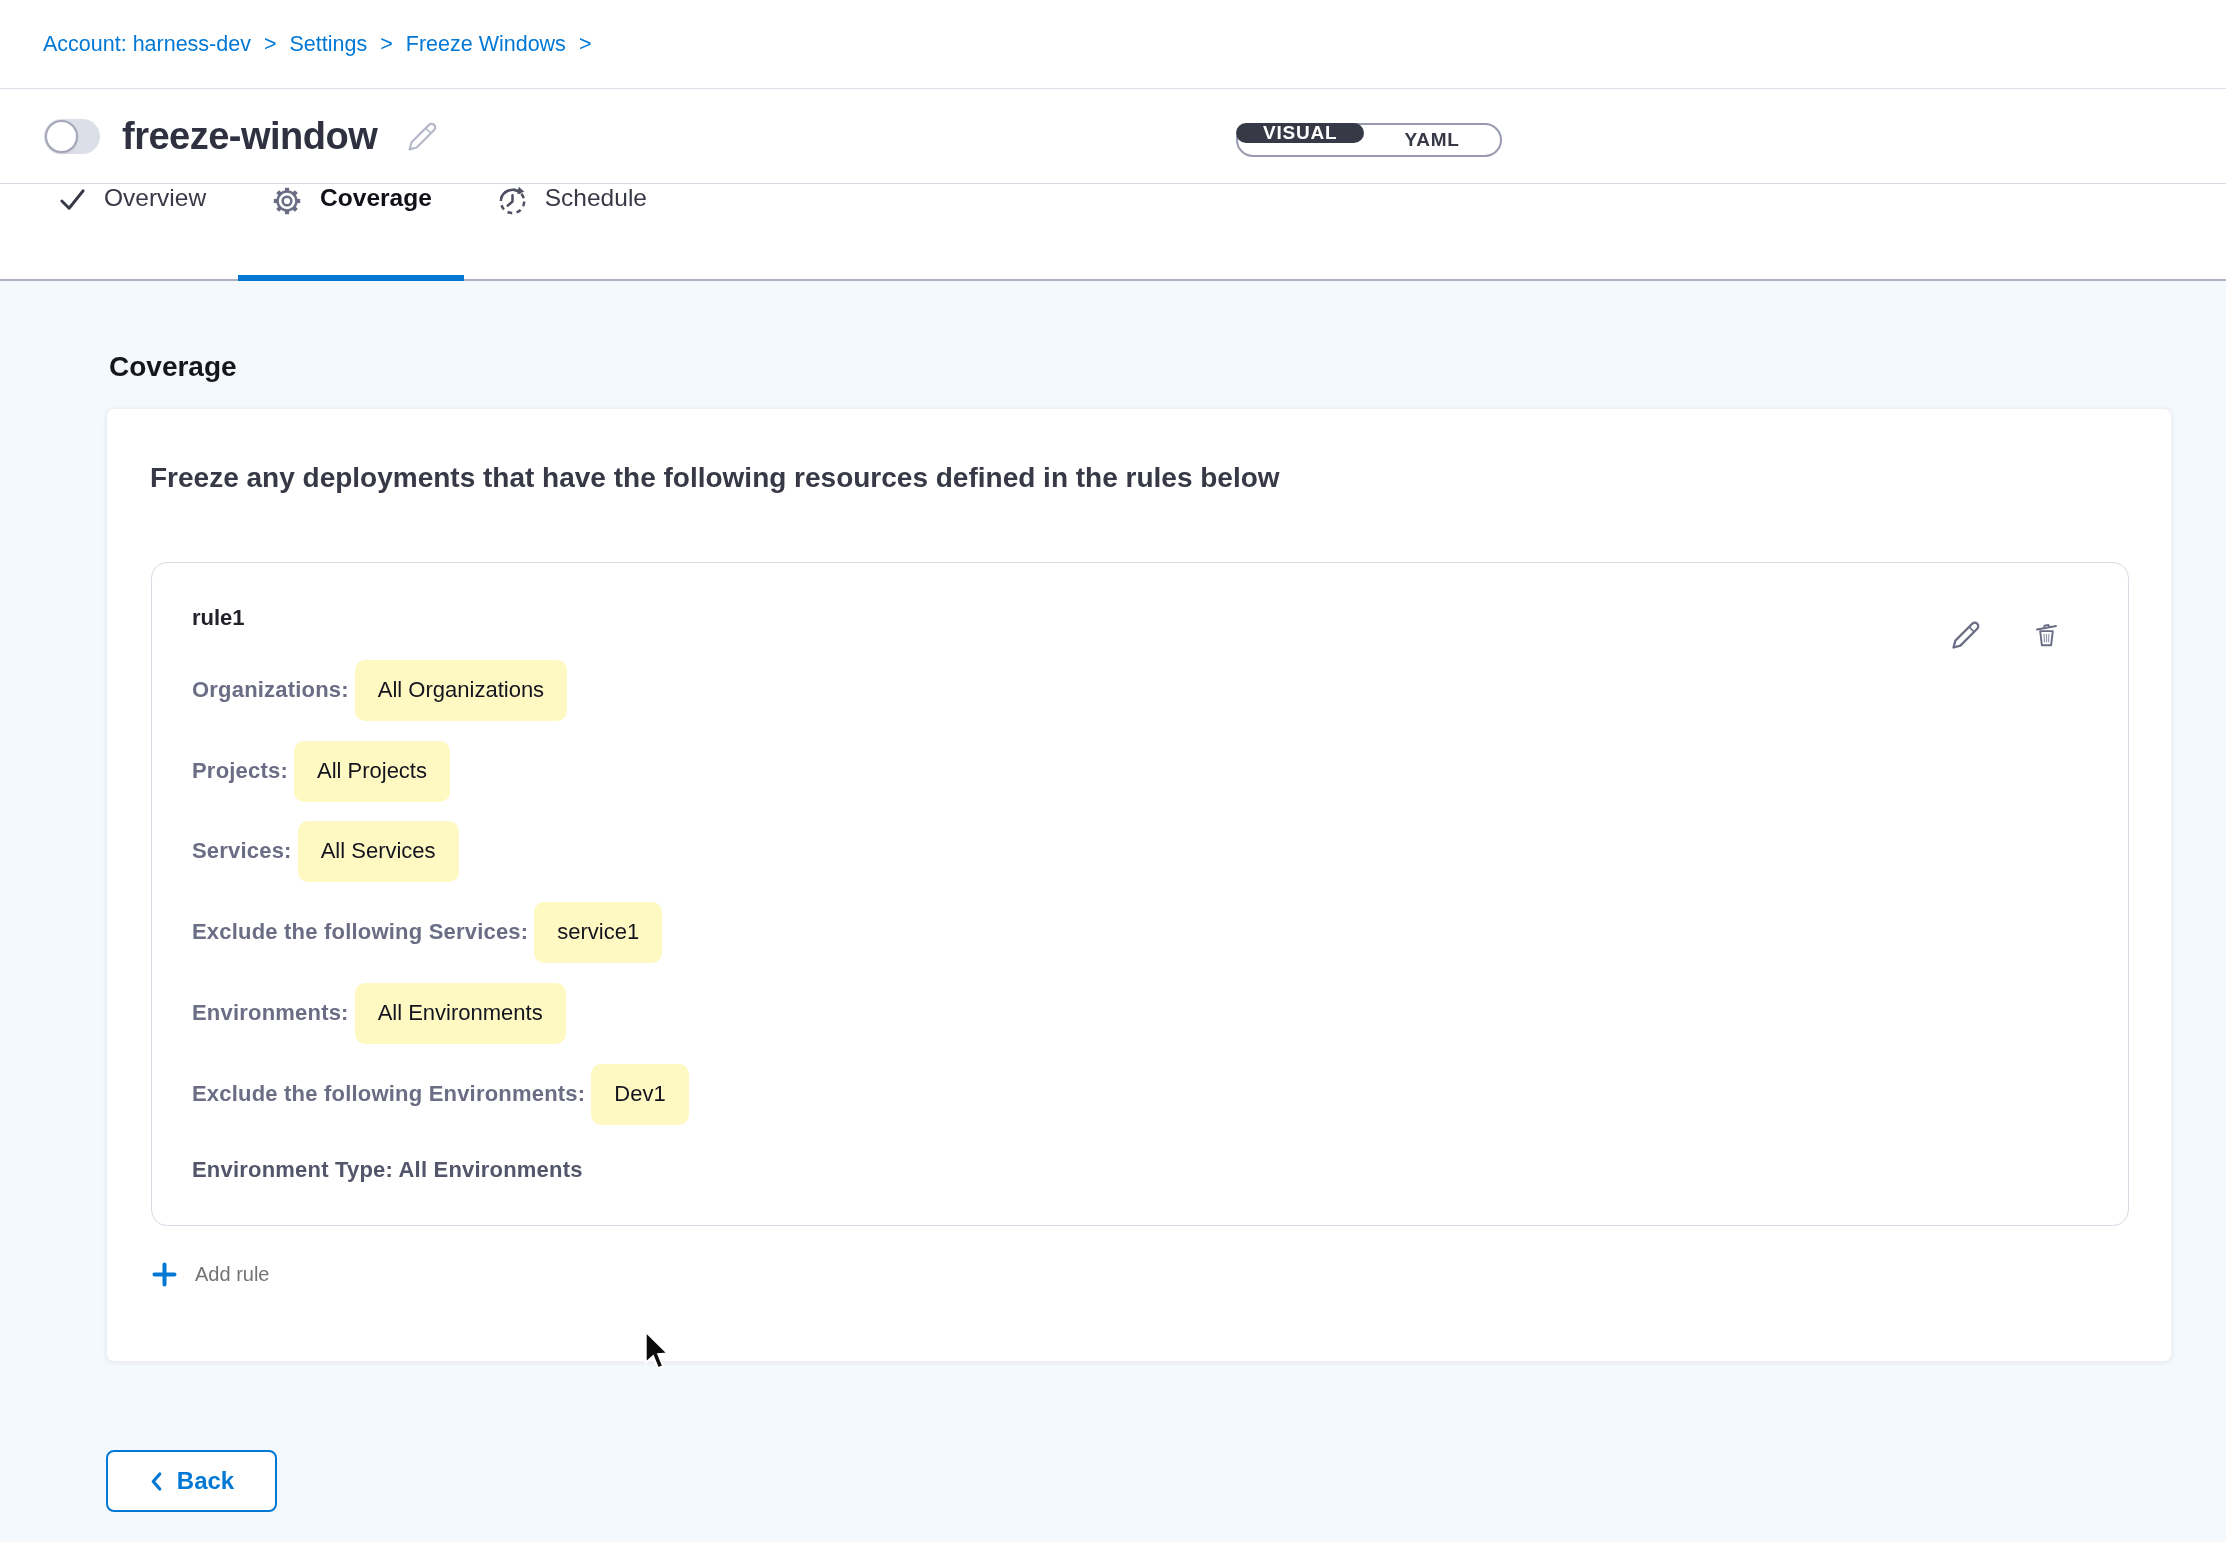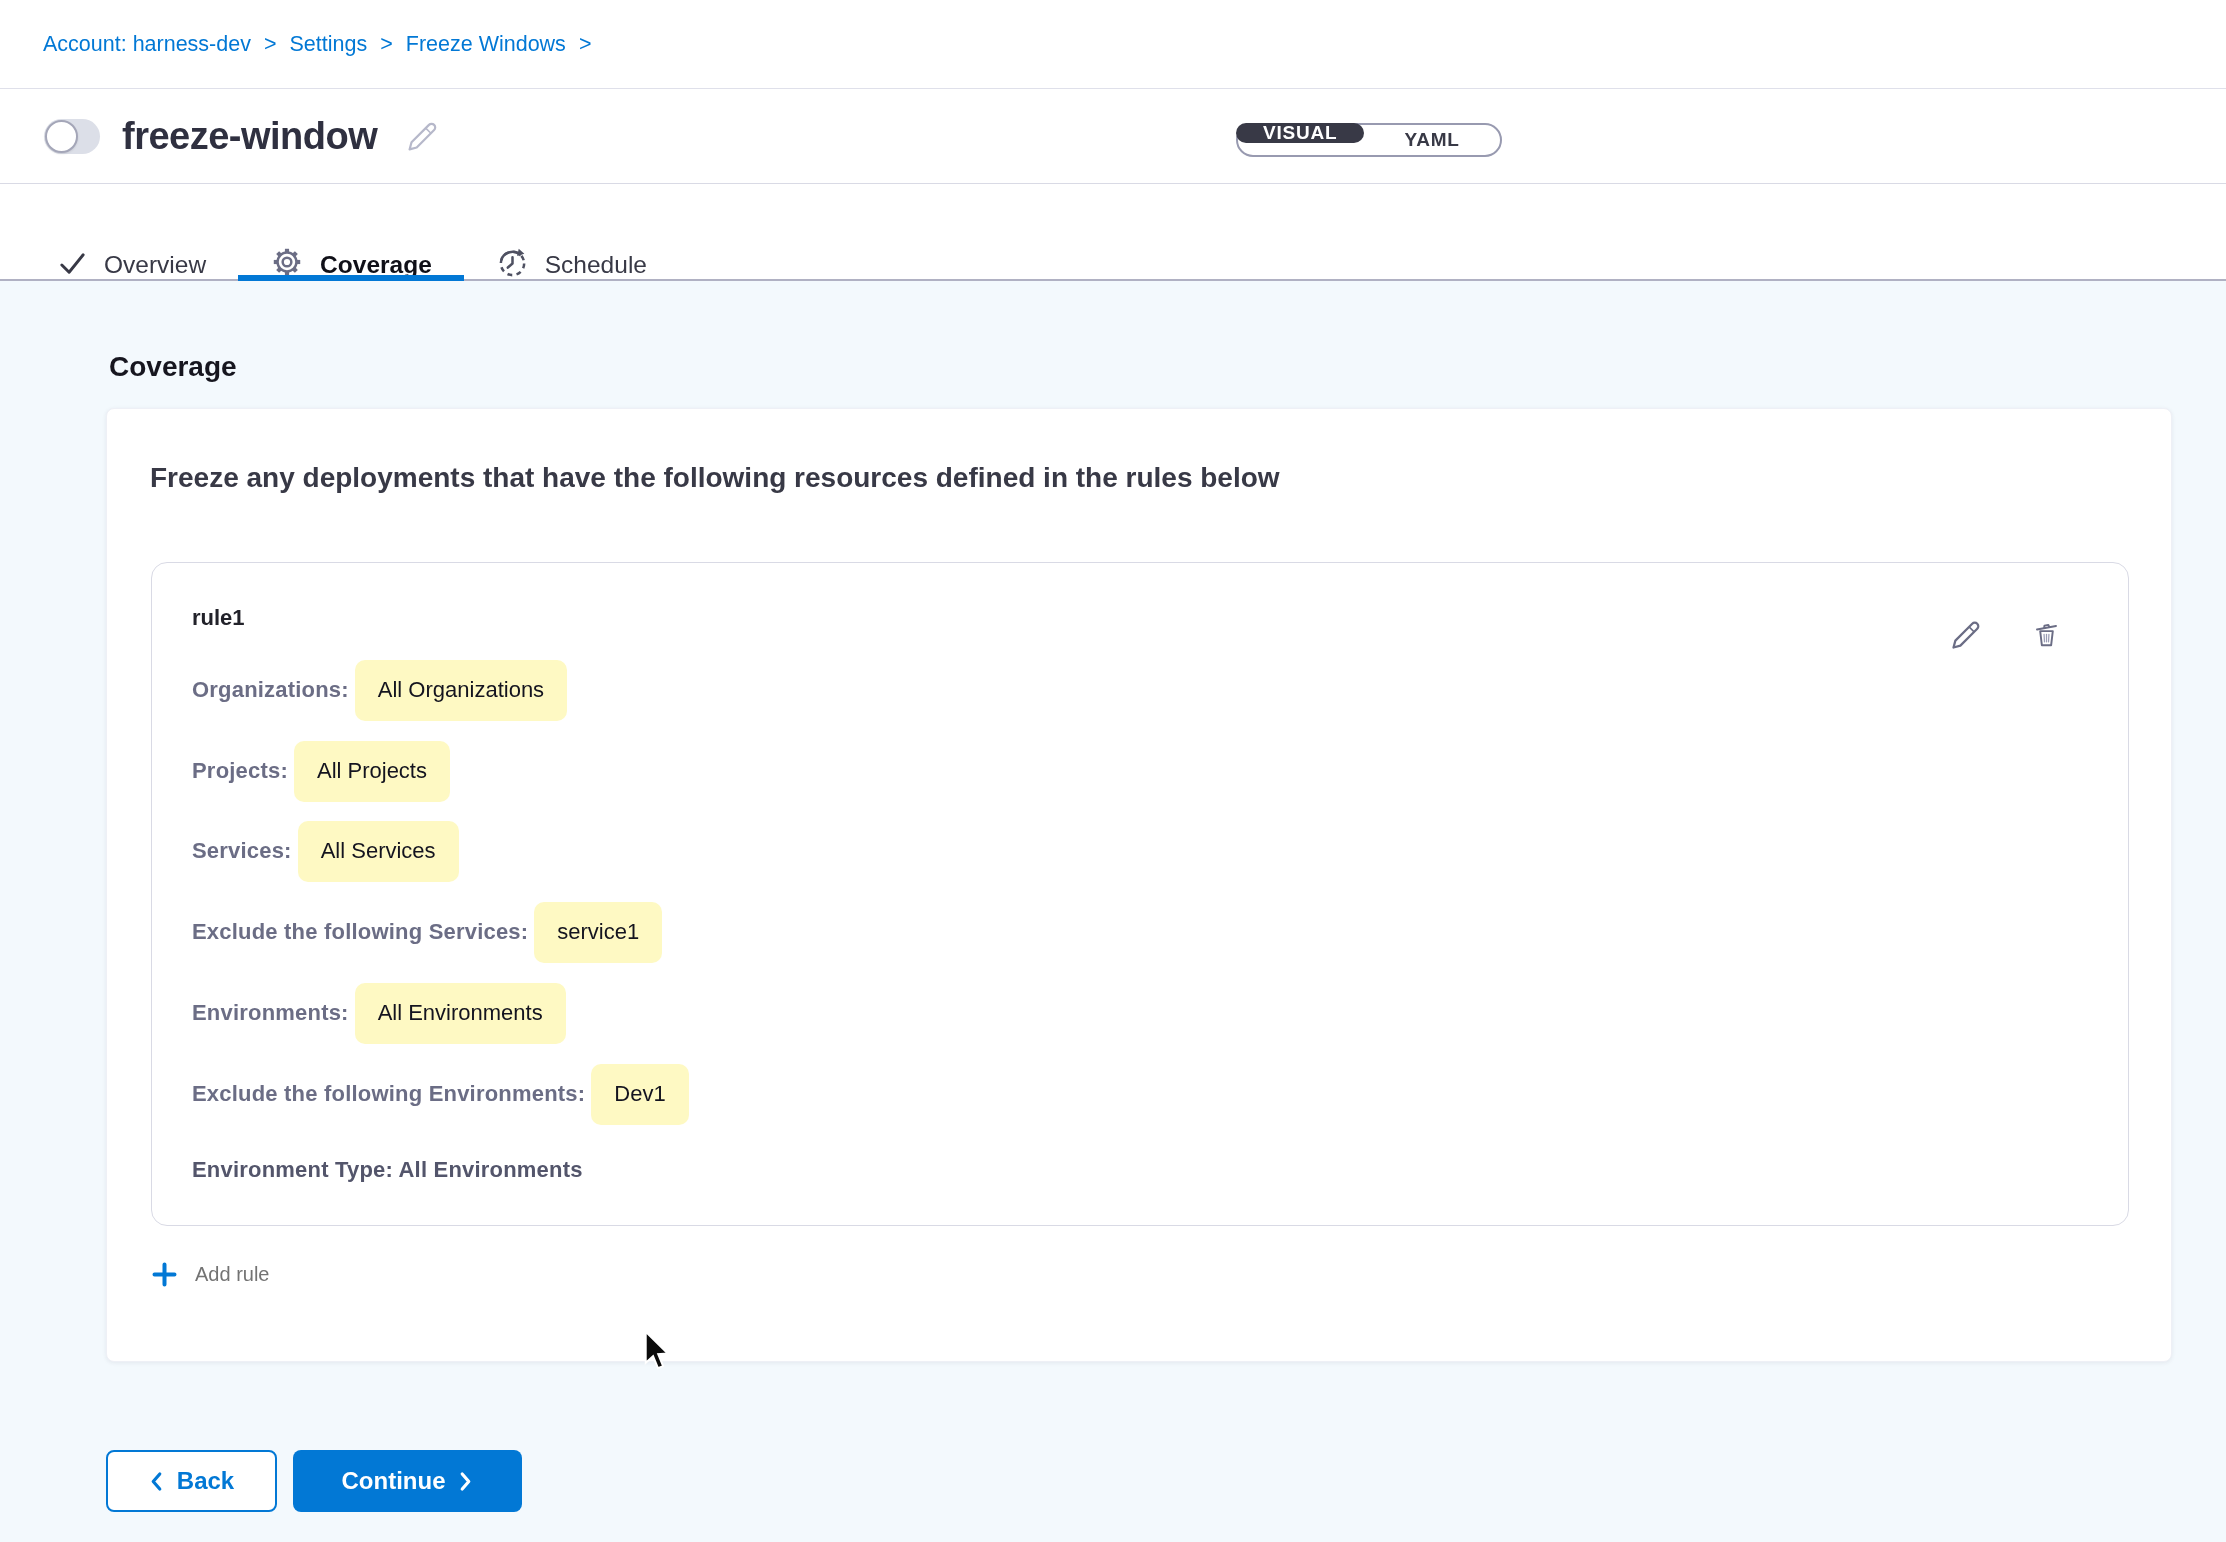--- a/index.html
+++ b/index.html
@@ -26,21 +26,21 @@
   .view-switch { position:absolute; left:1236px; top:33px; height:34px; display:flex; align-items:stretch;
     border:2px solid #989ab0; border-radius:19px; background:#fff; }
   .vs-visual { margin:-2px 0 -2px -2px; height:20px; border-radius:18px; background:#383946; color:#fff;
     display:flex; align-items:center; padding:0 27px; font-size:19px; font-weight:700; letter-spacing:.8px; cursor:pointer; }
   .vs-yaml { display:flex; align-items:center; padding:0 40px; font-size:19px; font-weight:700;
     color:#383946; letter-spacing:.8px; cursor:pointer; }
 
   
   .tabs-row { position:absolute; left:0; top:184px; width:100%; height:97px; background:#fff;
     border-bottom:2px solid #b0b1c3; display:flex; align-items:stretch; padding-left:25px; }
-  .tab { position:relative; display:flex; align-items:flex-end; gap:16px; padding:0 32px;
+  .tab { position:relative; display:flex; align-items:flex-start; gap:16px; padding:0 32px;
     font-size:24.5px; color:#383946; cursor:pointer; }
   .tab.active { font-weight:700; color:#101018; }
   .tab.active::after { content:""; position:absolute; left:0; right:0; bottom:-2px; height:6px; background:#0278d5; }
 
   
   .content { position:absolute; left:0; top:281px; width:100%; height:1261px; background:#f3f9fd; }
   .section-title { position:absolute; left:109px; top:70px; font-size:28px; font-weight:700; color:#16161f; }
 
   .outer-card { position:absolute; left:106px; top:127px; width:2066px; height:954px; background:#fff;
     border:1px solid #eef0f6; border-radius:8px; box-shadow:0 1px 4px rgba(40,41,61,.08); }
@@ -214,28 +214,20 @@
   </div>
 
   <button class="btn btn-back">
     <span>
       <svg viewBox="0 0 16 24" width="15" height="23" fill="none" stroke="currentColor" stroke-width="3.4" stroke-linecap="round" stroke-linejoin="round">
         <path d="M11.5 4 L4.5 12 L11.5 20"></path>
       </svg>
     </span>
     <span>Back</span>
   </button>
-  <button class="btn btn-continue">
-    <span>Continue</span>
-    <span>
-      <svg viewBox="0 0 16 24" width="15" height="23" fill="none" stroke="currentColor" stroke-width="3.4" stroke-linecap="round" stroke-linejoin="round">
-        <path d="M4.5 4 L11.5 12 L4.5 20"></path>
-      </svg>
-    </span>
-  </button>
 
   <span class="cursor">
     <svg viewBox="0 0 16 24" width="28" height="42">
       <path d="M1 1 V18.7 L5.2 14.9 L8 21.8 L10.9 20.6 L8.1 13.8 L13.6 13.4 Z" fill="#0b0b0b" stroke="#fff" stroke-width="1.1"></path>
     </svg>
   </span>
 
 </div>
 
 </body></html>

